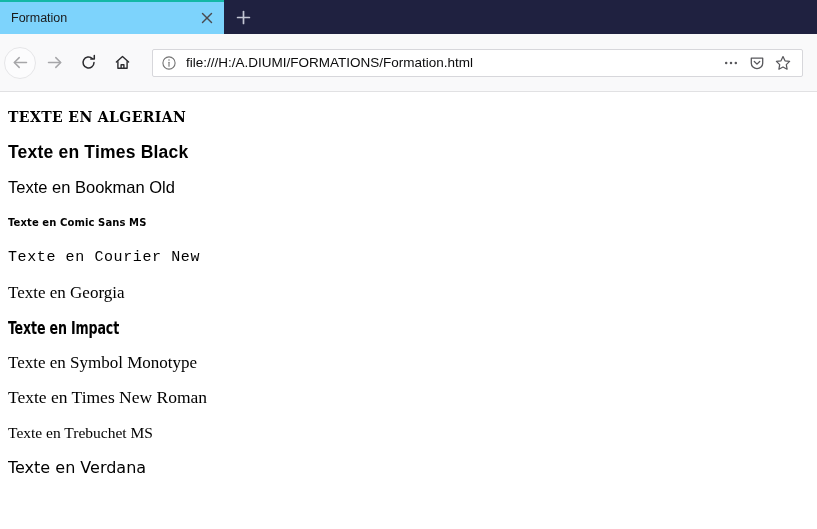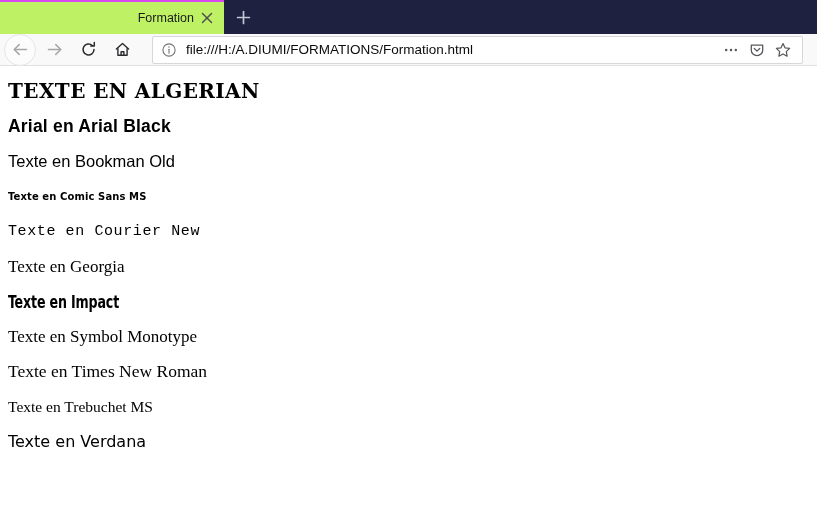--- a/index.html
+++ b/index.html
@@ -30,27 +30,26 @@
     height: 34px;
     background: #1f2140;
     display: flex;
     align-items: flex-end;
     flex: 0 0 auto;
     position: relative;
   }
   .tab {
     width: 224px;
     height: 34px;
-    background: #bef264;
-    display: flex;
-    align-items: center;
-    box-sizing: border-box;
-    border-top: 2px solid #d946ef;
+    background: #7dd3fc;
+    display: flex;
+    align-items: center;
+    box-sizing: border-box;
+    border-top: 2px solid #14b8a6;
     position: relative;
-    text-align: right;
   }
   .tab-title {
     flex: 1 1 auto;
     font-size: 12.5px;
     color: #1a1a1a;
     padding-left: 11px;
     white-space: nowrap;
     overflow: hidden;
     text-overflow: ellipsis;
     line-height: 1;
@@ -71,21 +70,21 @@
     height: 34px;
     display: flex;
     align-items: center;
     justify-content: center;
     flex: 0 0 auto;
   }
   .newtab svg { display: block; }
 
   
   .navbar {
-    height: 32px;
+    height: 58px;
     background: #f9f9fa;
     border-bottom: 1px solid #e1e1e3;
     display: flex;
     align-items: center;
     flex: 0 0 auto;
     padding: 0 8px 0 4px;
     box-sizing: border-box;
   }
   .navbtn {
     width: 32px;
@@ -169,21 +168,21 @@
     padding: 0;
     white-space: nowrap;
     height: 35px;
     line-height: 35px;
     overflow: hidden;
   }
 
   
   .f-algerian {
     font-family: "DejaVu Serif", serif;
-    font-size: 20px;
+    font-size: 14px;
     font-weight: 700;
     font-variant: small-caps;
     text-transform: uppercase;
     letter-spacing: 0.4px;
   }
   .f-arial {
     font-family: "Liberation Sans", sans-serif;
     font-size: 16px;
     font-weight: 400;
   }
@@ -334,21 +333,21 @@
           <svg width="16" height="16" viewBox="0 0 16 16" fill="none" stroke="currentColor" stroke-width="1.25" stroke-linejoin="round">
             <polygon points="8,1.6 10,5.8 14.6,6.4 11.3,9.6 12.1,14.2 8,12 3.9,14.2 4.7,9.6 1.4,6.4 6,5.8"></polygon>
           </svg>
         </span>
       </span>
     </div>
   </div>
 
   <div class="content">
     <p class="line f-algerian">Texte en Algerian</p>
-    <p class="line f-arialblack">Arial en Arial Black</p>
+    <p class="line f-arialblack">Texte en Times Black</p>
     <p class="line f-bookman">Texte en Bookman Old</p>
     <p class="line f-comic">Texte en Comic Sans MS</p>
     <p class="line f-courier">Texte en Courier New</p>
     <p class="line f-georgia">Texte en Georgia</p>
     <p class="line f-impact">Texte en Impact</p>
     <p class="line f-symbol">Texte en Symbol Monotype</p>
     <p class="line f-times">Texte en Times New Roman</p>
     <p class="line f-trebuchet">Texte en Trebuchet MS</p>
     <p class="line f-verdana">Texte en Verdana</p>
   </div>

